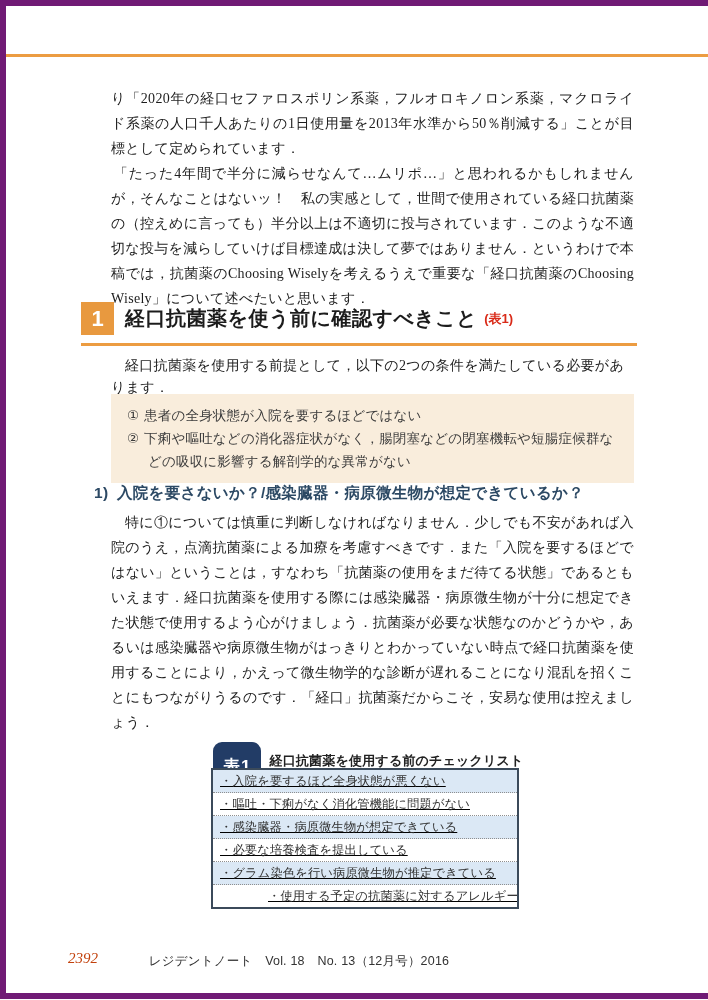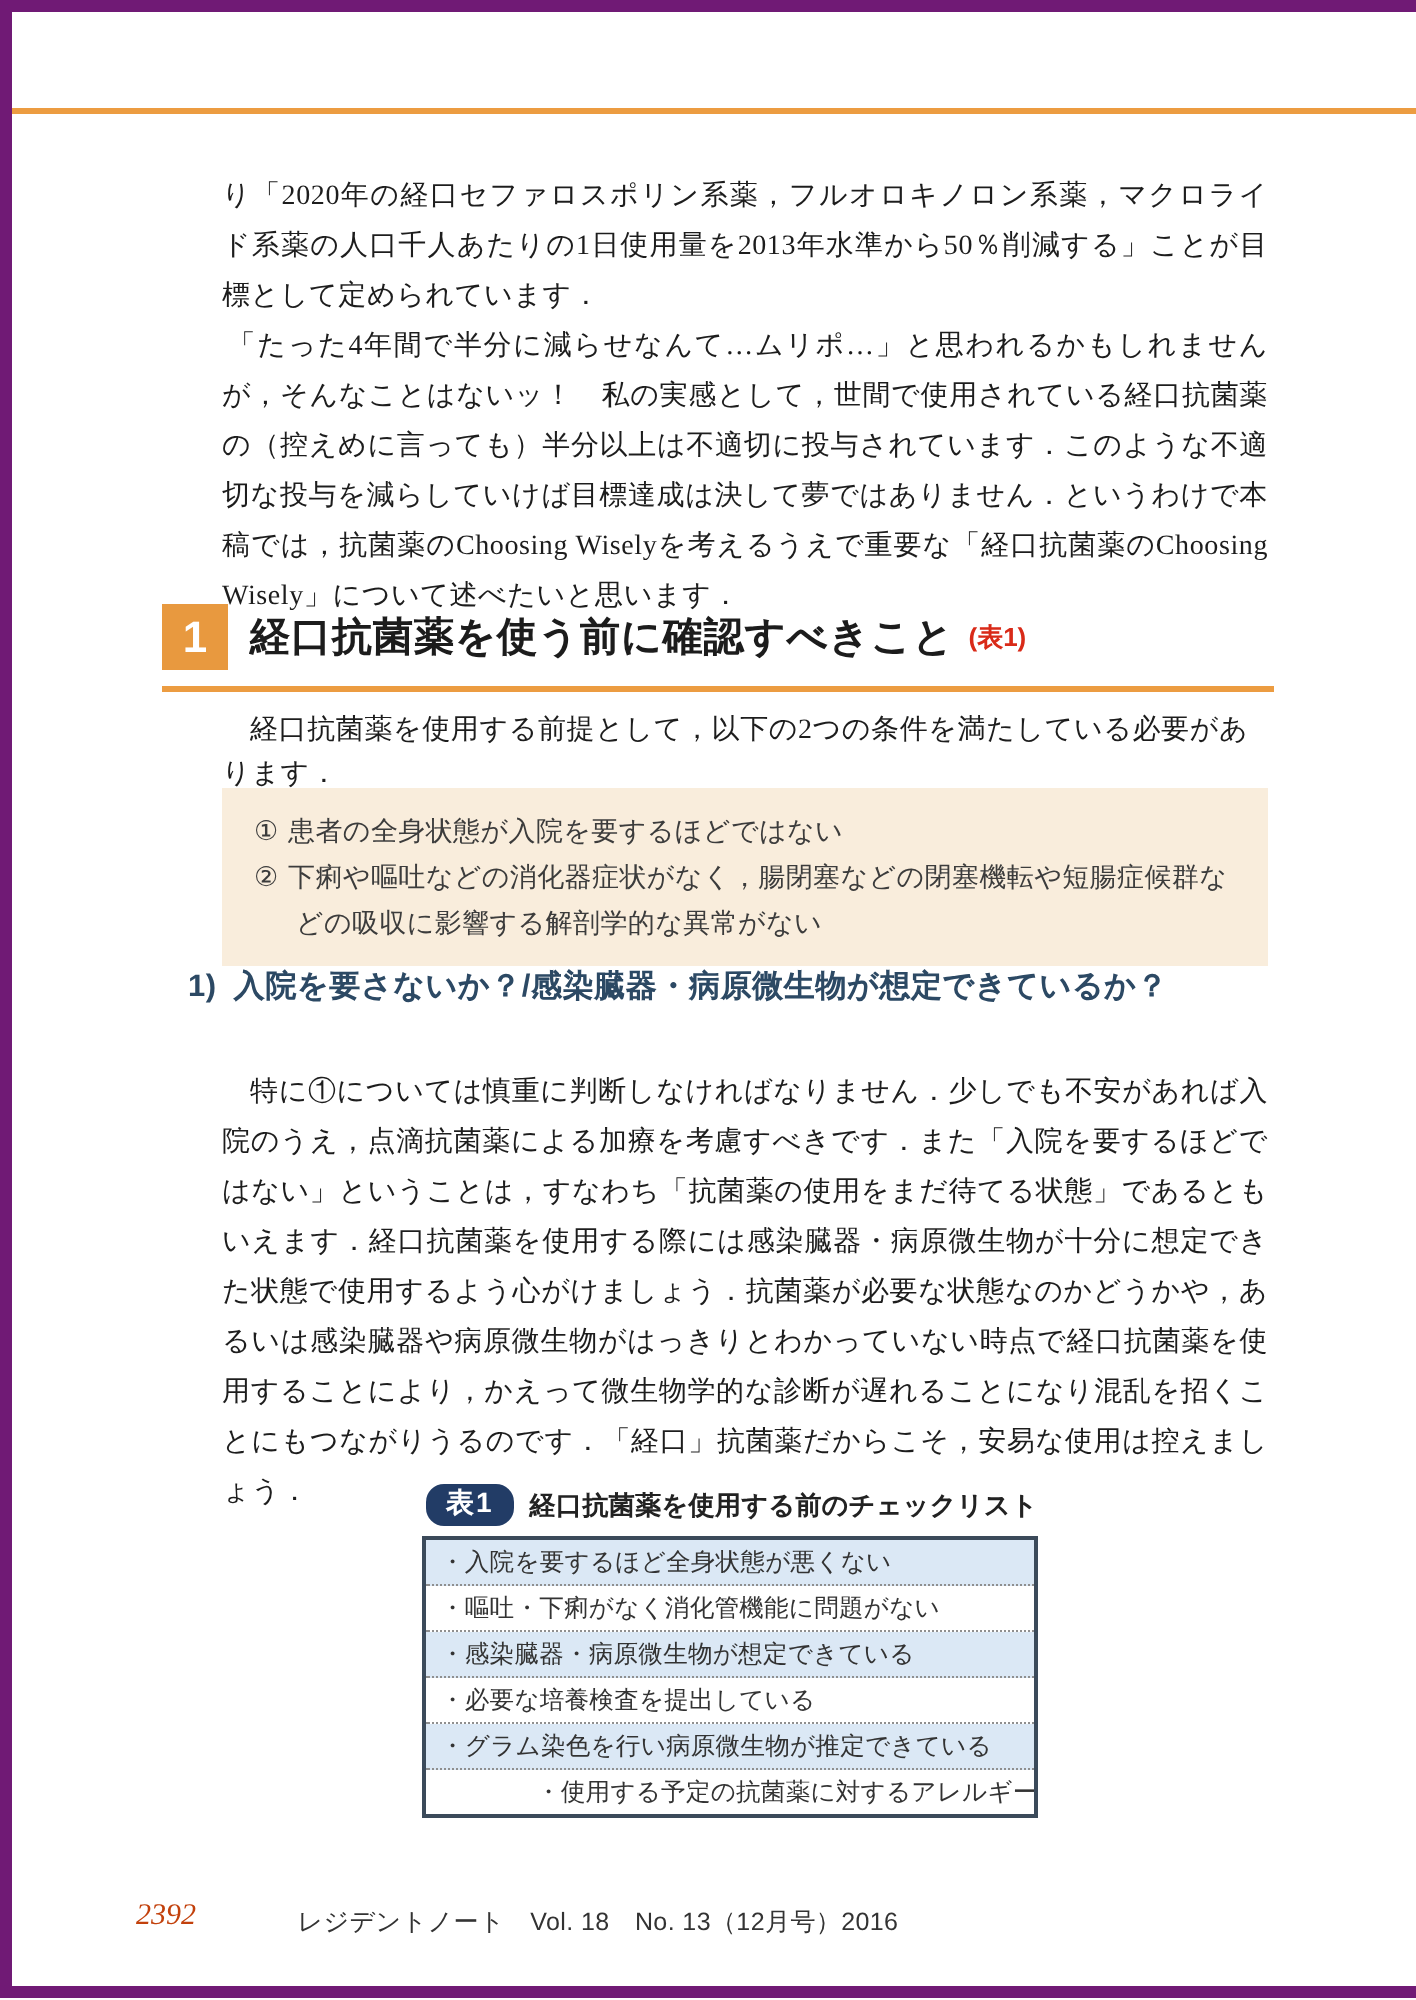--- a/index.html
+++ b/index.html
@@ -29,30 +29,30 @@
   .cond-box{position:absolute;left:105px;top:388px;width:523px;box-sizing:border-box;
             background:#F9EDDC;padding:10px 14px 10px 16px;}
   .cond-item{font-size:13.5px;line-height:23px;color:#3c3c3c;padding-left:1.55em;text-indent:-1.55em;
              letter-spacing:.2px;}
   .cond-marker{margin-right:.35em;}
 
   .subsec{position:absolute;left:88px;top:477px;color:#2C4964;font-weight:bold;
           font-size:15.5px;letter-spacing:.3px;}
   .subsec-label{margin-right:.55em;}
 
-  .body2{position:absolute;left:105px;top:528px;width:523px;margin:0;color:#1d1d1d;
+  .body2{position:absolute;left:105px;top:504px;width:523px;margin:0;color:#1d1d1d;
          font-size:14px;line-height:25px;text-align:justify;text-indent:1em;letter-spacing:.3px;}
 
   .tbl-caption{position:absolute;left:207px;top:736px;display:flex;align-items:center;}
-  .tbl-badge{background:#223C66;color:#ffffff;font-size:14px;font-weight:bold;
-             padding:1px 10px 2px 10px;border-radius:9px;letter-spacing:1px;}
+  .tbl-badge{background:#223C66;color:#ffffff;font-size:17px;font-weight:bold;
+             padding:13px 10px 2px 10px;border-radius:9px;letter-spacing:1px;}
   .tbl-cap-text{margin-left:8px;font-size:13px;font-weight:bold;color:#222222;letter-spacing:.2px;}
 
   .tbl{position:absolute;left:205px;top:762px;width:308px;border:2px solid #3B4A5A;
-       background:#ffffff;box-sizing:border-box;}
+       background:#ffffff;box-sizing:border-box;text-decoration:underline;}
   .tbl-row{height:22px;line-height:22px;font-size:12.3px;color:#333333;padding-left:7px;
            border-bottom:1px dotted #8f8f8f;white-space:nowrap;overflow:hidden;letter-spacing:.1px;}
   .tbl-row:last-child{border-bottom:none;margin-left:48px;}
   .tbl-row.alt{background:#DBE8F5;}
 
   .footer-num{position:absolute;left:62px;top:944px;font-family:"Liberation Serif","DejaVu Serif",serif;
               font-style:italic;font-size:15px;color:#c2410c;}
   .footer-journal{position:absolute;left:0;top:947px;width:586px;text-align:center;
                   font-size:12.5px;color:#333333;letter-spacing:.2px;}
 </style>

